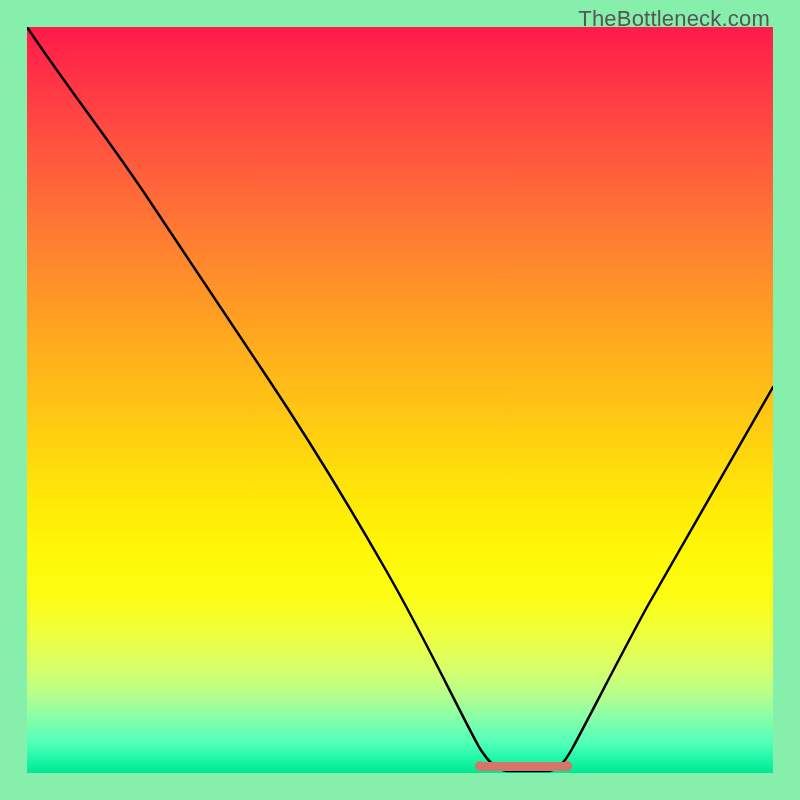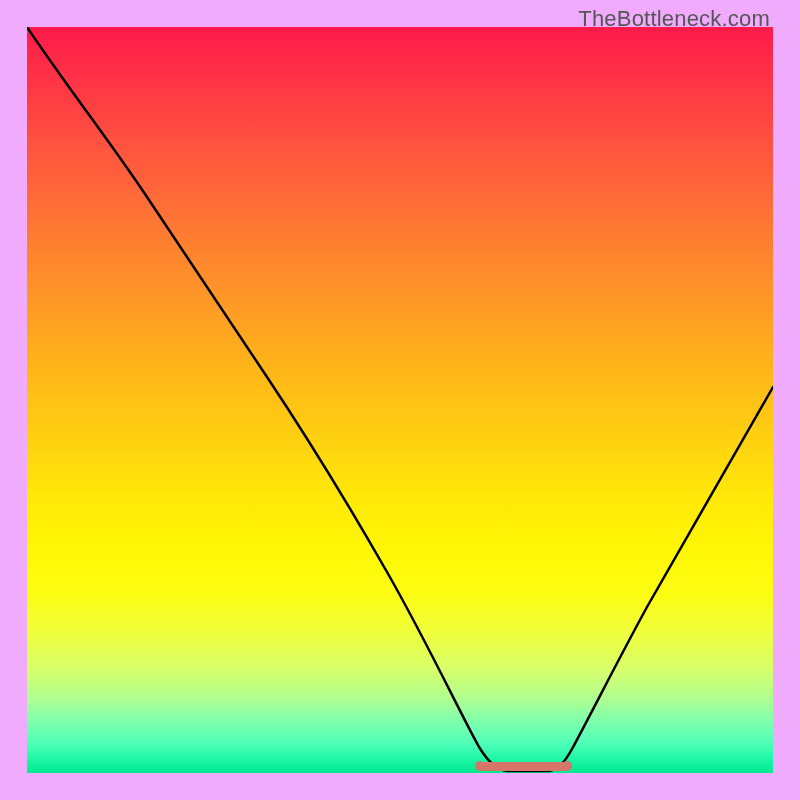--- a/index.html
+++ b/index.html
@@ -1,21 +1,21 @@
 <!DOCTYPE html>
 <html><head>
 <meta charset="utf-8">
 <style>
   * { margin: 0; padding: 0; box-sizing: border-box; }
   html, body { width: 800px; height: 800px; overflow: hidden; }
   .container {
     width: 800px;
     height: 800px;
     position: relative;
-    background: #f0abfc;
+    background: #86efac;
   }
   .plot-area {
     position: absolute;
     left: 27px;
     top: 27px;
     width: 746px;
     height: 746px;
     background: linear-gradient(to bottom,
       #ff1a4a 0%,
       #ff3346 7%,

